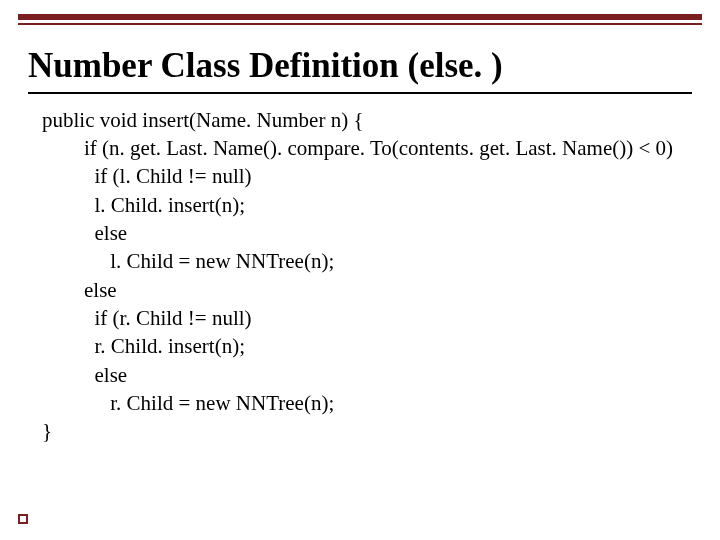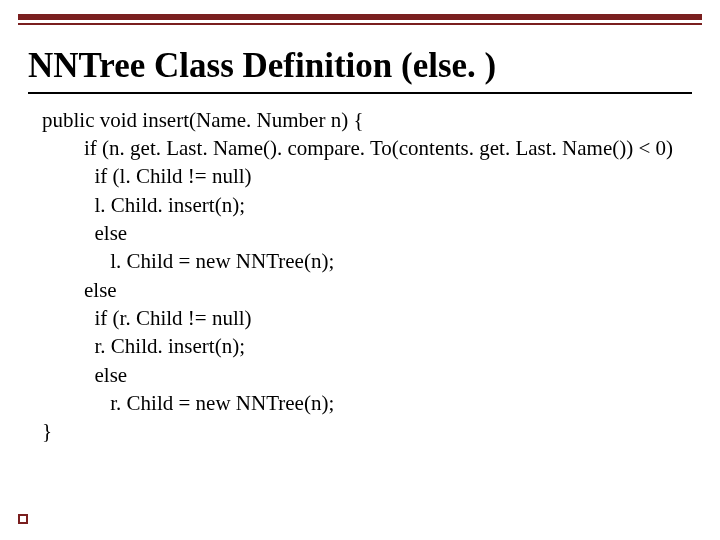--- a/index.html
+++ b/index.html
@@ -48,18 +48,18 @@
       background: #fff;
     }
   </style>
 </head>
 <body>
 
 <div class="top-bar"></div>
 <div class="top-bar-thin"></div>
 
 <div class="title-wrap">
-  <h1 class="title"><span class="bold">NNTree</span><span> Class Definition (else. )</span></h1>
+  <h1 class="title"><span class="bold">Number</span><span> Class Definition (else. )</span></h1>
 </div>
 
 <div class="code-block"><div>public void insert(Name. Number n) {</div><div>        if (n. get. Last. Name(). compare. To(contents. get. Last. Name()) &lt; 0)</div><div>          if (l. Child != null)</div><div>          l. Child. insert(n);</div><div>          else</div><div>             l. Child = new NNTree(n);</div><div>        else</div><div>          if (r. Child != null)</div><div>          r. Child. insert(n);</div><div>          else</div><div>             r. Child = new NNTree(n);</div><div>}</div></div>
 
 <div class="bullet"></div>
 
 </body></html>

